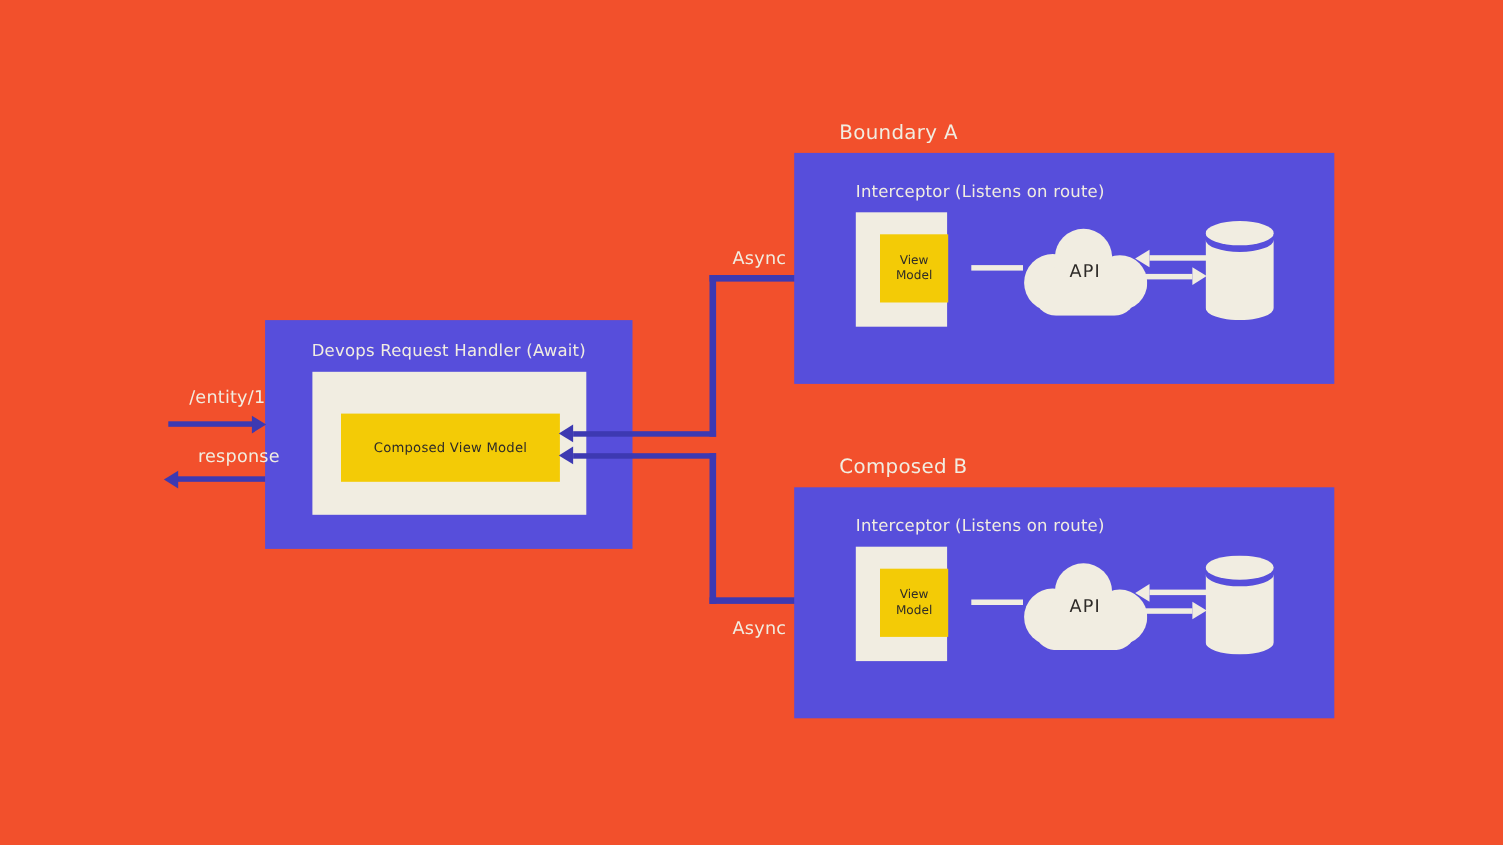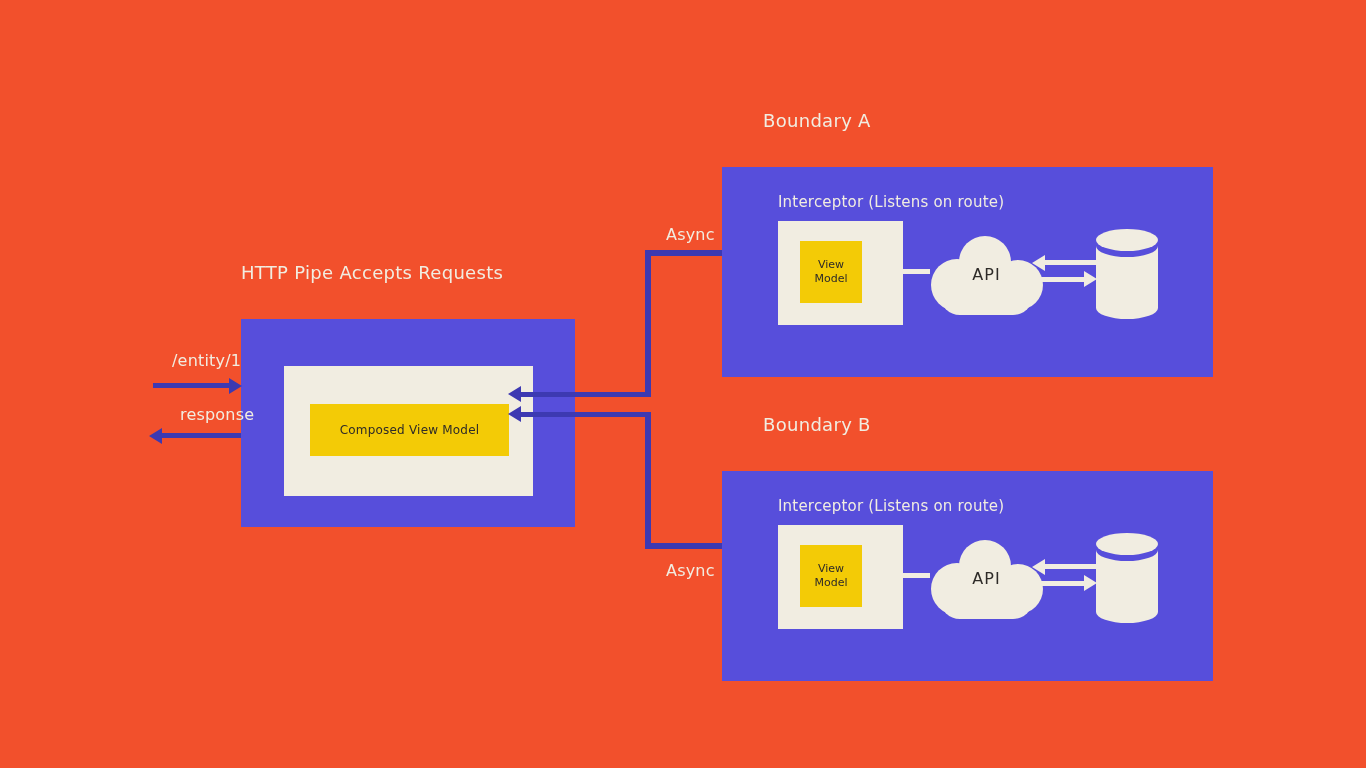--- a/index.html
+++ b/index.html
@@ -9,42 +9,42 @@
     --cream:#F1EDE1;
     --accent-yellow:#F3CB06;
     --dark-text:#2E2B28;
     --light-text:#F1EDE1;
   }
   *{margin:0;padding:0;box-sizing:border-box;}
   html,body{width:1366px;height:768px;overflow:hidden;}
   body{background:var(--background);font-family:"DejaVu Sans","Liberation Sans",sans-serif;}
   .canvas{position:relative;width:1366px;height:768px;background:var(--background);}
   .abs{position:absolute;}
-  .panel{position:absolute;background:var(--panel-purple);margin-top:28px;}
+  .panel{position:absolute;background:var(--panel-purple);}
   .cream-box{position:absolute;background:var(--cream);}
   .yellow-box{position:absolute;background:var(--accent-yellow);display:flex;align-items:center;justify-content:center;text-align:center;color:var(--dark-text);}
   .t-light{color:var(--light-text);}
   .t-lg{font-size:18px;letter-spacing:.3px;line-height:1.2;}
   .t-md{font-size:15px;letter-spacing:.2px;line-height:1.2;}
   .t-sm{font-size:16px;letter-spacing:.2px;line-height:1.2;}
   .line{position:absolute;}
   .navy-line{background:var(--connector-navy);}
   .cream-line{background:var(--cream);}
   .head{position:absolute;width:0;height:0;}
   .head-right{border-top:8px solid transparent;border-bottom:8px solid transparent;border-left:13px solid var(--connector-navy);}
   .head-left{border-top:8px solid transparent;border-bottom:8px solid transparent;border-right:13px solid var(--connector-navy);}
   .head-left.cream{border-right-color:var(--cream);}
   .head-right.cream{border-left-color:var(--cream);}
 
   
   .pipe-title{left:241px;top:262px;}
   .pipe-panel{left:241px;top:291px;width:334px;height:208px;}
   .handler-label{position:absolute;left:0;top:19px;width:100%;text-align:center;}
   .handler-body{left:43px;top:47px;width:249px;height:130px;}
-  .cvm-box{left:26px;top:38px;width:199px;height:52px;font-size:12px;letter-spacing:.2px;}
+  .cvm-box{left:26px;top:38px;width:199px;height:62px;font-size:12px;letter-spacing:.2px;}
 
   
   .req-label{left:172px;top:351px;}
   .req-line{left:153px;top:383px;width:77px;height:5px;}
   .req-head{left:229px;top:378px;}
   .resp-label{left:180px;top:405px;}
   .resp-line{left:161px;top:433px;width:80px;height:5px;}
   .resp-head{left:149px;top:428px;}
 
   
@@ -59,41 +59,41 @@
   .vert-b{left:645px;top:412px;width:6px;height:137px;}
   .stub-b{left:645px;top:543px;width:134px;height:6px;}
 
   
   .boundary{position:absolute;left:722px;width:491px;height:243px;}
   .boundary-a{top:110px;}
   .boundary-b{top:414px;}
   .b-title{position:absolute;left:1px;top:0;margin-left:40px;}
   .b-panel{left:0;top:29px;width:491px;height:210px;}
   .b-int-label{position:absolute;left:56px;top:26px;}
-  .b-vm-outer{left:56px;top:54px;width:125px;height:104px;}
+  .b-vm-outer{left:56px;top:54px;width:83px;height:104px;}
   .b-vm{left:22px;top:20px;width:62px;height:62px;font-size:11px;line-height:1.3;}
   .b-vm span{display:inline-block;width:42px;}
   .b-conn{left:161px;top:102px;width:47px;height:5px;}
   .cloud{position:absolute;left:208px;top:68px;width:113px;height:80px;}
   .cloud svg{position:absolute;left:0;top:0;}
   .api-label{position:absolute;left:0;top:30px;width:100%;text-align:center;font-size:16px;letter-spacing:1px;color:var(--dark-text);}
   .b-arrow-top-head{left:310px;top:88px;}
   .b-arrow-top-line{left:323px;top:93px;width:52px;height:5px;}
   .b-arrow-bot-line{left:313px;top:110px;width:49px;height:5px;}
   .b-arrow-bot-head{left:362px;top:104px;}
   .db{position:absolute;left:374px;top:62px;width:62px;height:90px;}
 </style>
 </head>
 <body>
 
 <div class="canvas">
 
-  <div class="abs t-light t-lg pipe-title">HTTP Pipe Accepts Requests</div>
 
   <div class="panel pipe-panel">
+    <div class="t-light t-md handler-label">Devops Request Handler (Await)</div>
     <div class="cream-box handler-body">
       <div class="yellow-box cvm-box">
         <span>Composed View Model</span>
       </div>
     </div>
   </div>
 
   <div class="abs t-light t-sm req-label">/entity/1</div>
   <div class="line navy-line req-line"></div>
   <div class="head head-right req-head"></div>
@@ -140,21 +140,21 @@
       <div class="db">
         <svg width="62" height="90" viewBox="0 0 62 90">
           <ellipse cx="31" cy="11" rx="31" ry="11" fill="#F1EDE1"></ellipse>
           <path d="M0,17 L0,79 A31,11 0 0,0 62,79 L62,17 A31,11 0 0,1 0,17 Z" fill="#F1EDE1"></path>
         </svg>
       </div>
     </div>
   </div>
 
   <div class="boundary boundary-b">
-    <div class="t-light t-lg b-title">Boundary B</div>
+    <div class="t-light t-lg b-title">Composed B</div>
     <div class="panel b-panel">
       <div class="t-light t-md b-int-label">Interceptor (Listens on route)</div>
       <div class="cream-box b-vm-outer">
         <div class="yellow-box b-vm">
           <span>View Model</span>
         </div>
       </div>
       <div class="line cream-line b-conn"></div>
       <div class="cloud">
         <svg width="113" height="80" viewBox="0 0 113 80">

